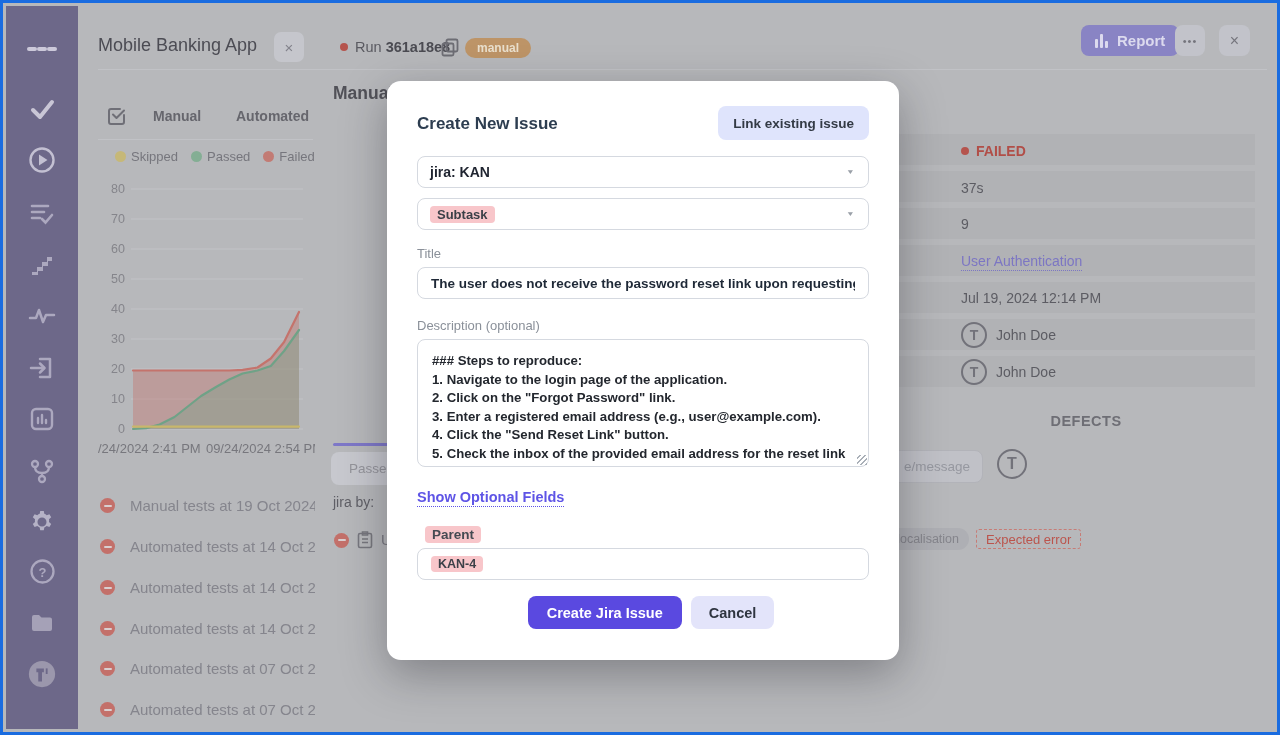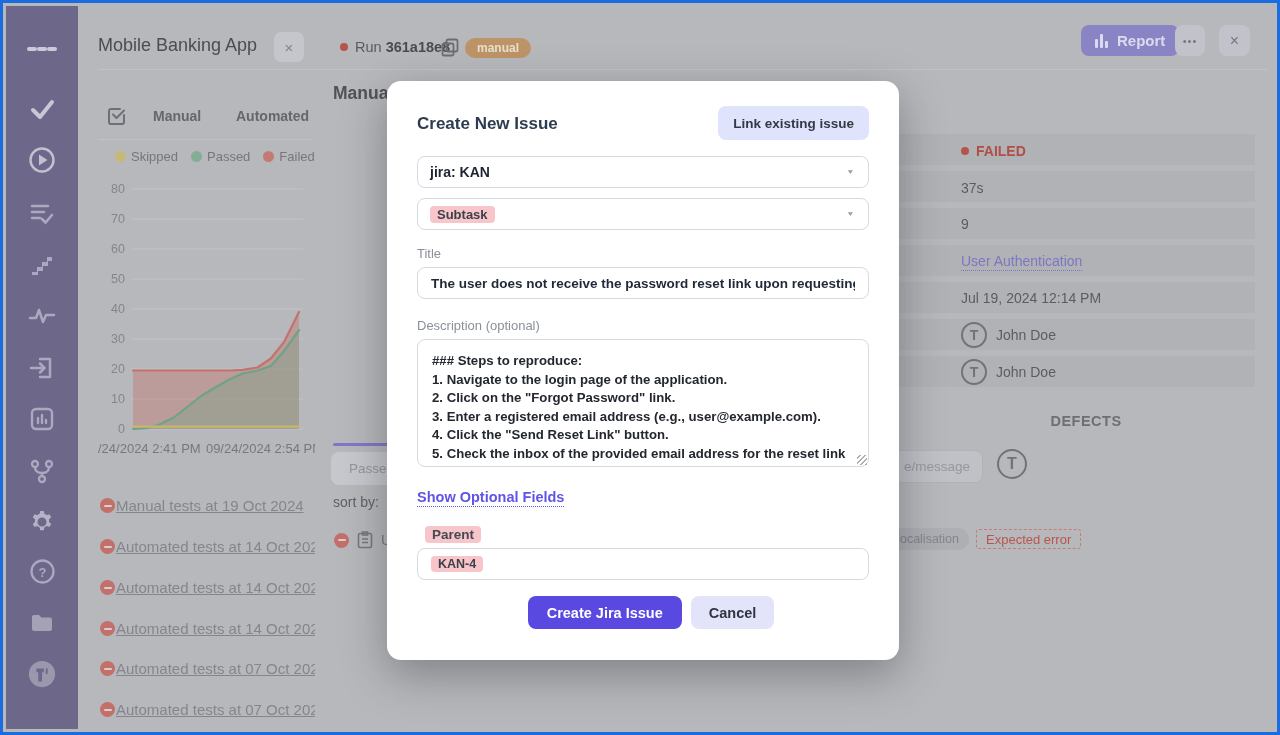--- a/index.html
+++ b/index.html
@@ -24,21 +24,21 @@
   .btn-report { background:#8984c4; color:#dcdaee; font-size:15px; font-weight:600; border:none; border-radius:8px; display:flex; align-items:center; gap:7px; padding:0 14px; height:31px; }
   .btn-sq { background:#c2c3ca; color:#75757d; border:none; border-radius:8px; height:31px; display:flex; align-items:center; justify-content:center; font-size:15px; }
   .hdr-divider { position:absolute; left:95px; right:10px; top:66px; height:1px; background:#c1c2c6; }
 
   
   .tab-label { font-size:14px; font-weight:600; color:#66666d; }
   .legend-item { display:flex; align-items:center; gap:5px; font-size:13px; color:#76767d; }
   .legend-dot { width:11px; height:11px; border-radius:50%; }
   .ytick { position:absolute; width:26px; text-align:right; font-size:12.5px; color:#85858b; }
   .xlabel { font-size:13px; color:#77777d; white-space:nowrap; }
-  .run-item { position:absolute; left:97px; display:flex; align-items:center; gap:1px; width:215px; overflow:hidden; white-space:nowrap; font-size:15px; color:#85858d;text-decoration:underline; }
+  .run-item { position:absolute; left:97px; display:flex; align-items:center; gap:15px; width:215px; overflow:hidden; white-space:nowrap; font-size:15px; color:#85858d; }
   .minus-ic { flex:0 0 15px; width:15px; height:15px; border-radius:50%; background:#c3706a; position:relative; }
   .minus-ic::after { content:""; position:absolute; left:3.5px; top:6.5px; width:8px; height:2px; background:#d9cfd0; border-radius:1px; }
 
   
   .mini-tab { background:#c7c8ce; border-radius:8px; color:#94949b; font-size:13.5px; display:flex; align-items:center; }
   .purple-line { background:#7e78c8; height:3px; border-radius:2px; }
 
   
   .band { position:absolute; left:700px; width:552px; height:31px; background:rgba(70,70,78,0.05); }
   .rp-val { position:absolute; left:958px; font-size:14px; color:#5c5c63; white-space:nowrap; }
@@ -292,21 +292,21 @@
   <div class="run-item" style="top:698px;">
       <i class="minus-ic"></i>
       <span>Automated tests at 07 Oct 2024</span>
     </div>
 
   <div class="abs" style="left:330px; top:80px; font-size:17.5px; font-weight:700; color:#515158;"><span>Manual</span></div>
   <div class="abs purple-line" style="left:330px; top:440px; width:92px;"></div>
   <div class="abs mini-tab" style="left:328px; top:449px; width:112px; height:33px; padding-left:18px;">
       <span>Passed</span>
     </div>
-  <div class="abs" style="left:330px; top:491px; font-size:14px; color:#5f5f66;"><span>sort by:</span></div>
+  <div class="abs" style="left:330px; top:491px; font-size:14px; color:#5f5f66;"><span>jira by:</span></div>
   <div class="abs" style="left:331px; top:528px; display:flex; align-items:center; gap:8px;">
     <i class="minus-ic"></i>
     <svg width="16" height="18" viewBox="0 0 16 18">
         <g stroke="#77777e" stroke-width="1.6" fill="none">
           <rect x="1.5" y="2.5" width="13" height="14" rx="1.5"></rect>
           <path d="M5.5 1 h5 v3 h-5 z"></path>
           <path d="M5 8 h6 M5 11.5 h6"></path>
         </g>
       </svg>
     <span style="font-size:14.5px; color:#77777e;">U</span>

